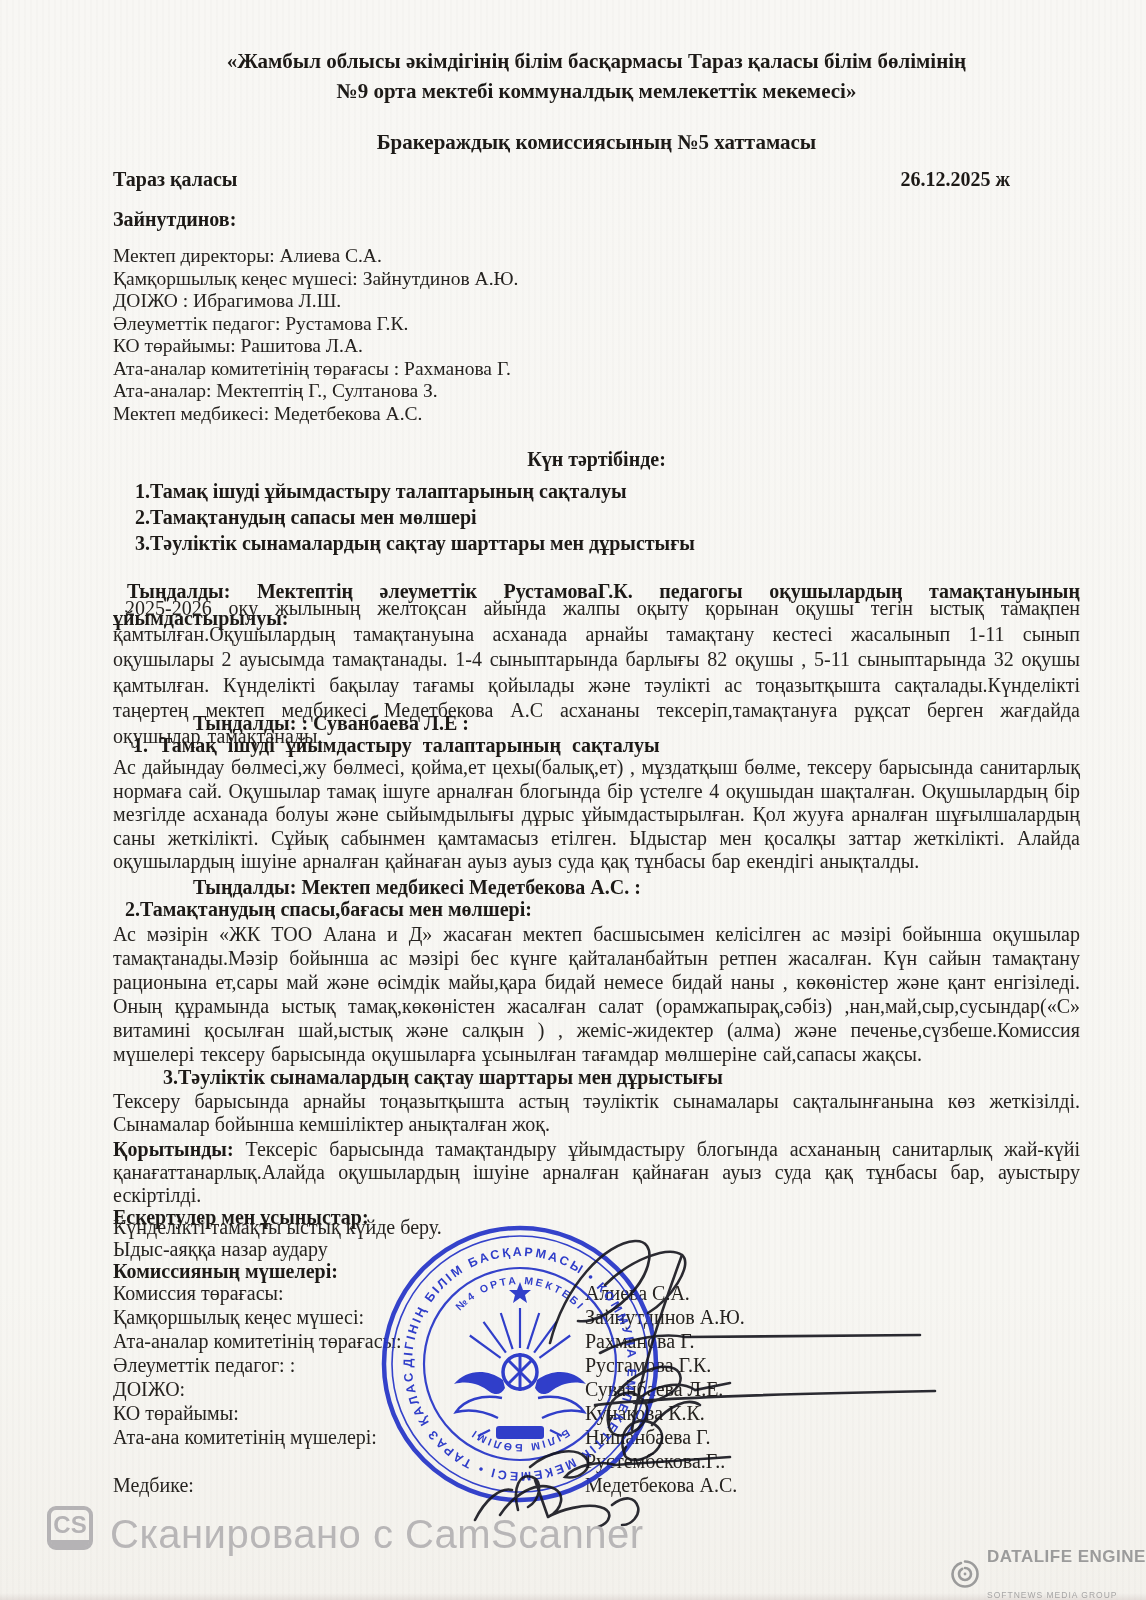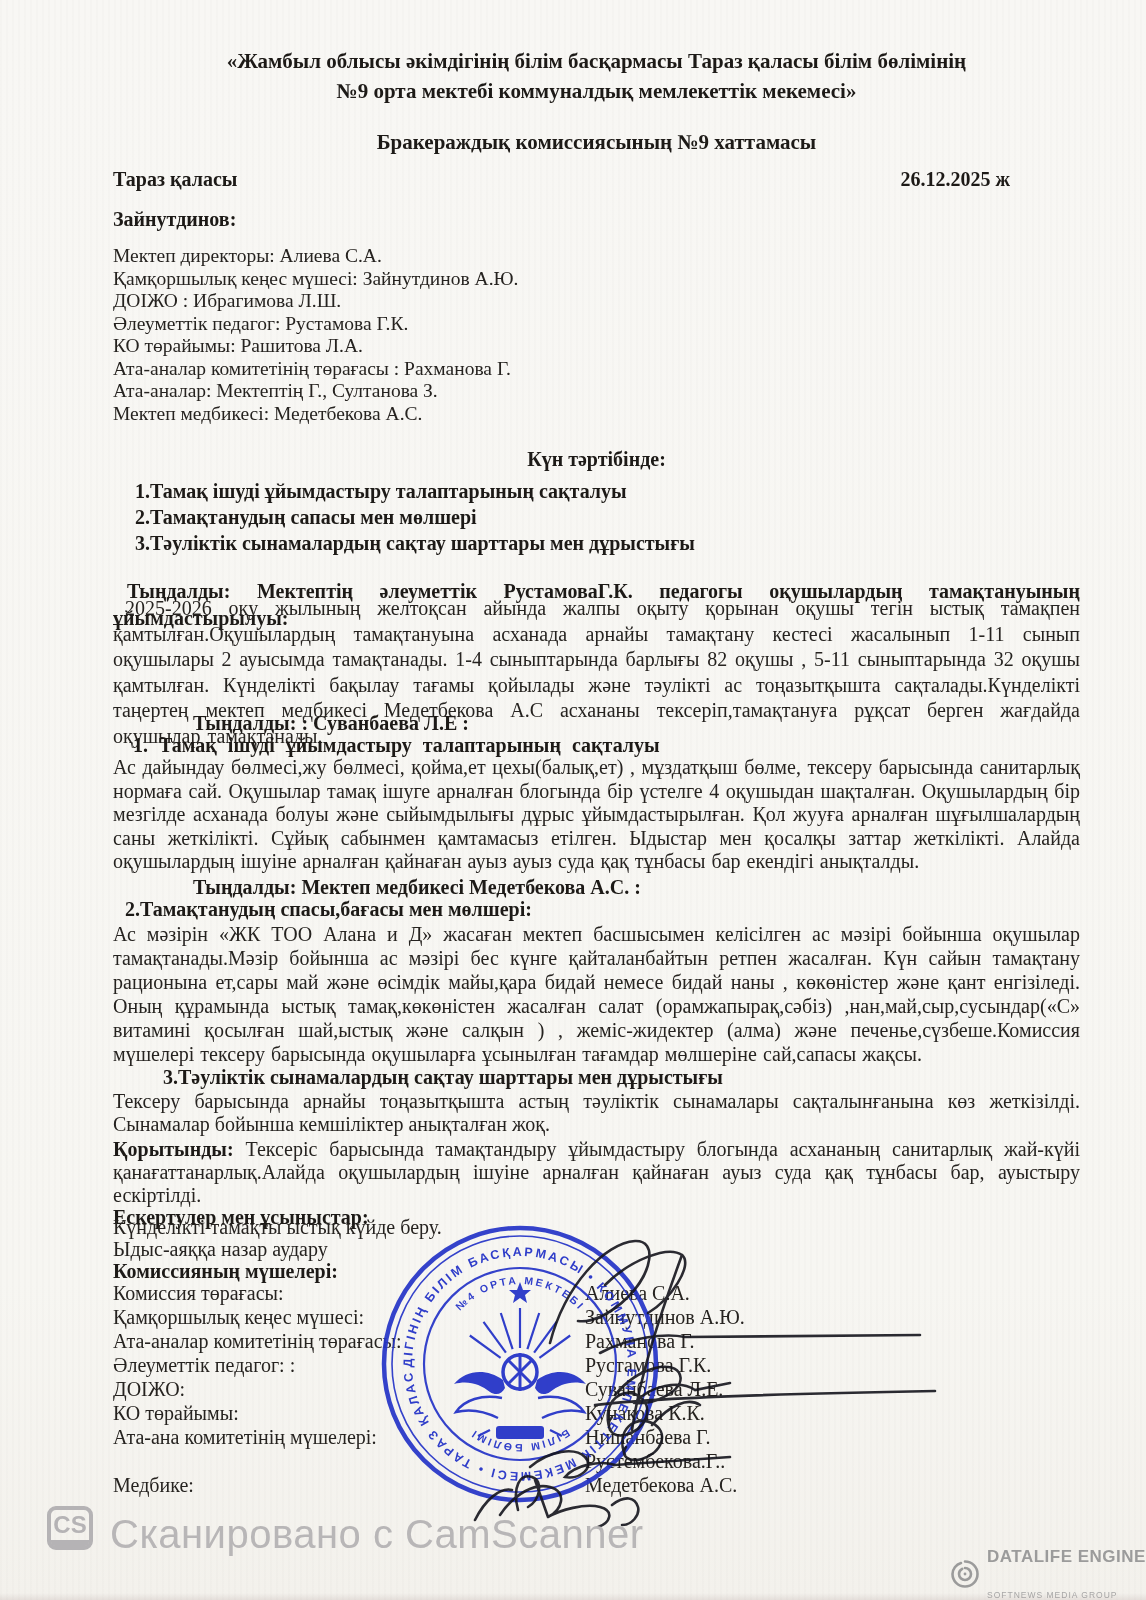--- a/index.html
+++ b/index.html
@@ -61,21 +61,21 @@
 </head>
 <body>
 
 <div class="page">
 
   <div class="abs doc org c b">
     <div>«Жамбыл облысы әкімдігінің білім басқармасы  Тараз қаласы білім бөлімінің</div>
     <div>№9 орта мектебі коммуналдық мемлекеттік мекемесі»</div>
   </div>
 
-  <div class="abs doc title c b">Бракераждық комиссиясының №9 хаттамасы</div>
+  <div class="abs doc title c b">Бракераждық комиссиясының №5 хаттамасы</div>
 
   <div class="abs doc cityrow">
     <span class="b">Тараз қаласы</span>
     <span class="b">26.12.2025 ж</span>
   </div>
 
   <div class="abs doc qat b">Зайнутдинов:</div>
   <div class="abs doc participants">
     <div>Мектеп директоры: Алиева С.А.</div>
     <div>Қамқоршылық кеңес мүшесі: Зайнутдинов А.Ю.</div>

